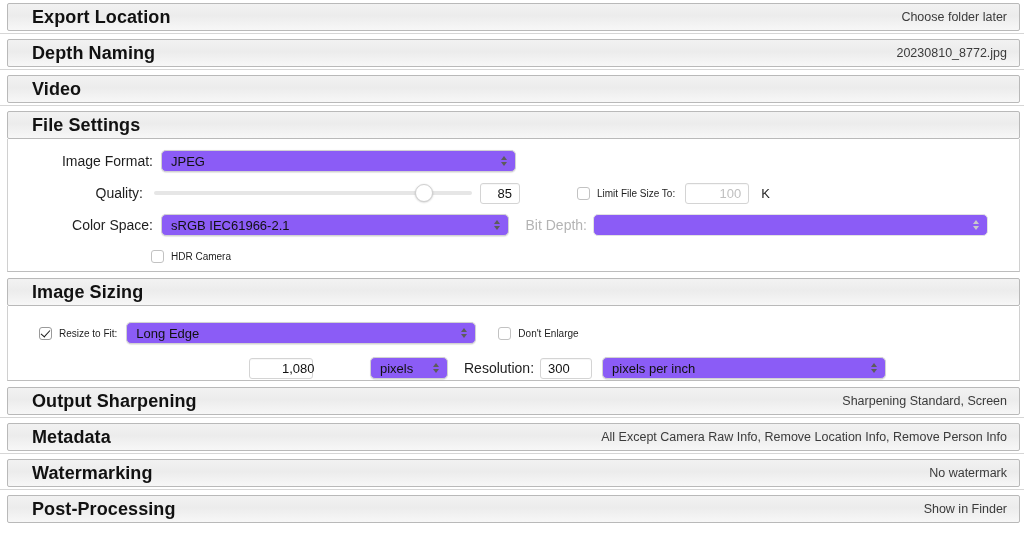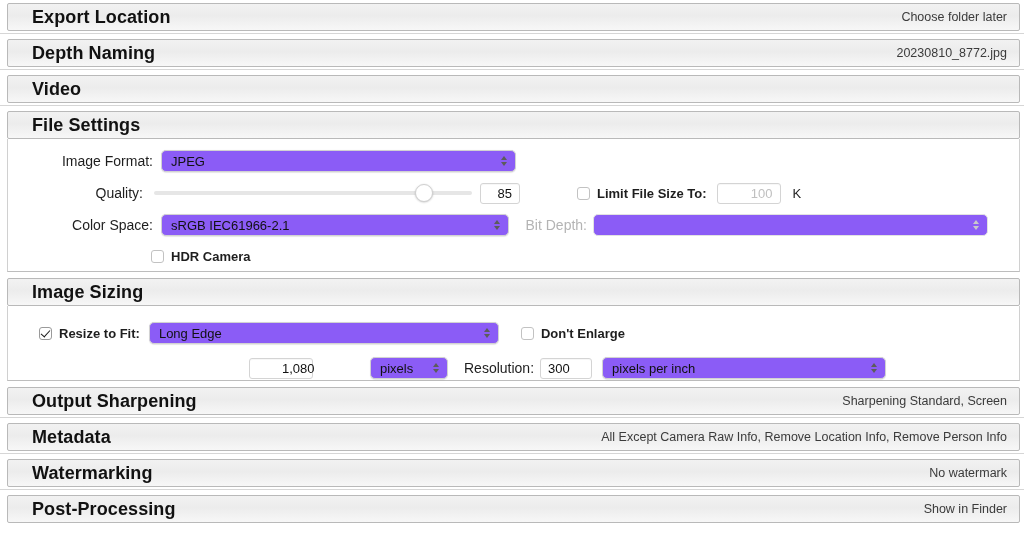--- a/index.html
+++ b/index.html
@@ -165,25 +165,24 @@
   .cbox.checked::after {
     content: "";
     width: 4px;
     height: 8px;
     margin-top: -2px;
     border: solid #1b1b1b;
     border-width: 0 1.8px 1.8px 0;
     transform: rotate(42deg);
   }
   .cb-label {
-    font-size: 13px;
+    font-size: 10px;
     color: #1e1e1e;
     margin-left: 7px;
     white-space: nowrap;
-    font-weight: bold;
   }
   .cb-wrap { display: flex; align-items: center; }
 
   
   .slider {
     position: relative;
     height: 20px;
     display: flex;
     align-items: center;
   }

